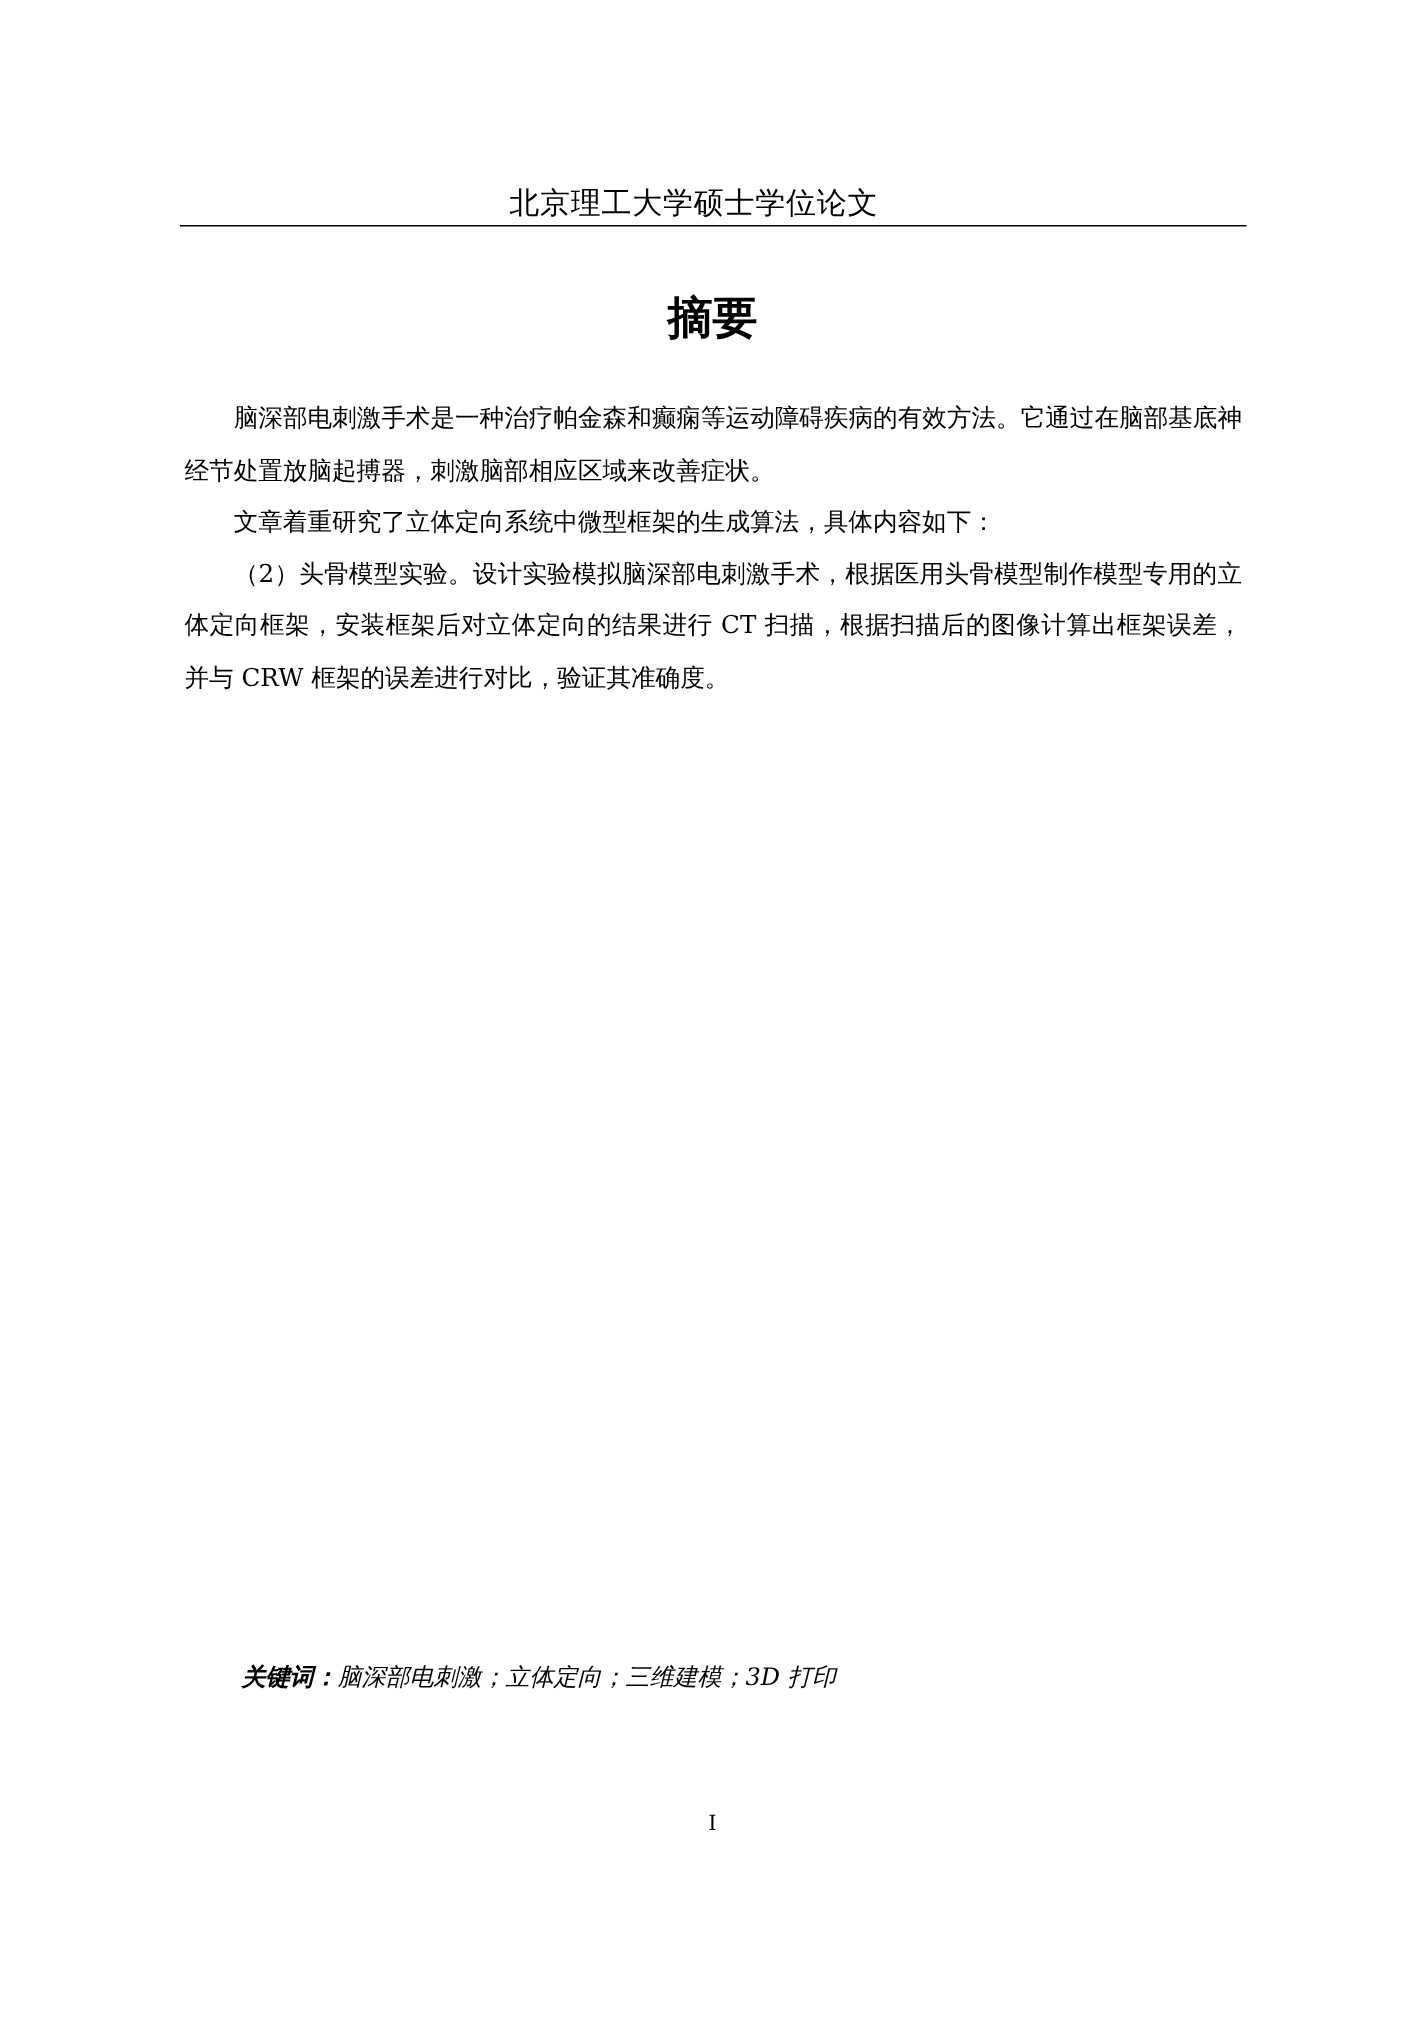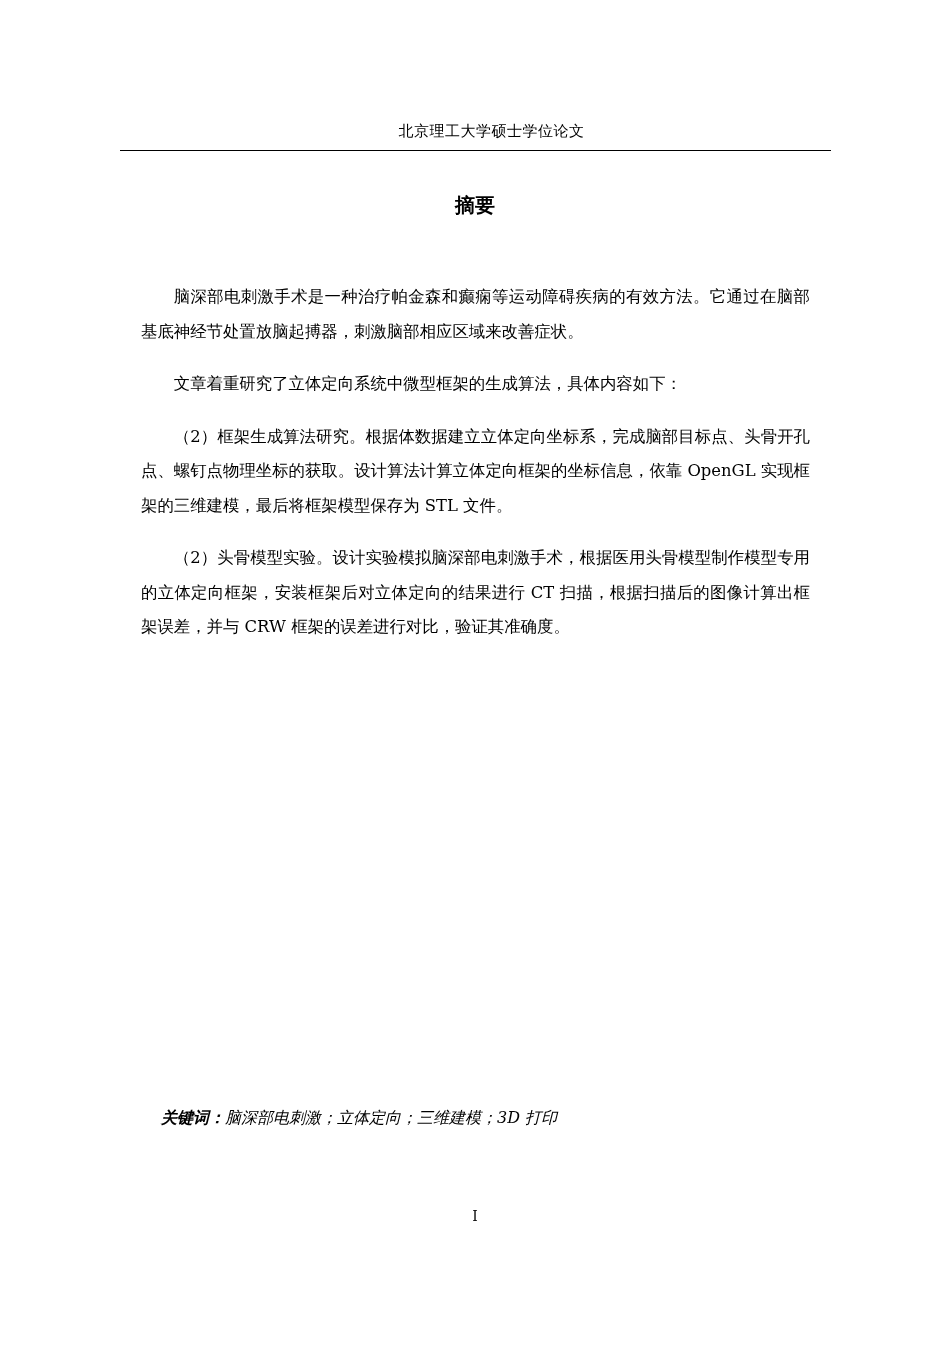--- a/index.html
+++ b/index.html
@@ -1,41 +1,40 @@
 <!DOCTYPE html>
 <html><head>
 <meta charset="utf-8">
 <style>
   html, body { margin: 0; padding: 0; background: #ffffff; }
   body { width: 950px; height: 1345px; position: relative; overflow: hidden;
          font-family: "DejaVu Serif", "Liberation Serif", serif; color: #000; }
-  .header { position: absolute; left: 136px; top: 122px; width: 711px; text-align: center;
-            font-size: 15px; letter-spacing: 0.5px; }
+  .header { position: absolute; left: 107px; top: 122px; width: 711px; text-align: center;
+            font-size: 20px; letter-spacing: 0.5px; }
   .header-rule { position: absolute; left: 120px; top: 150px; width: 711px; height: 0;
                  border-top: 1.5px solid #000; }
   .title { position: absolute; left: 0; top: 192px; width: 950px; text-align: center;
-           font-family: "DejaVu Sans", "Liberation Sans", sans-serif; font-weight: bold; font-size: 20px; }
+           font-family: "DejaVu Sans", "Liberation Sans", sans-serif; font-weight: bold; font-size: 30px; }
   .body { position: absolute; left: 123px; top: 262px; width: 705px; font-size: 16.4px; line-height: 34.5px; }
-  .body p { margin: 18px; text-indent: 2em; text-align: justify; text-align-last: left; }
+  .body p { margin: 0; text-indent: 2em; text-align: justify; text-align-last: left; }
   .keywords { position: absolute; left: 161px; top: 1108px; font-size: 16px; font-style: italic; }
   .kw-label { font-family: "DejaVu Sans", "Liberation Sans", sans-serif; font-weight: bold; }
   .page-num { position: absolute; left: 0; top: 1208px; width: 950px; text-align: center; font-size: 14px; }
 </style>
 </head>
 <body>
 
 <div class="header">北京理工大学硕士学位论文</div>
 <div class="header-rule"></div>
 
 <div class="title">摘要</div>
 
 <div class="body">
   <p>脑深部电刺激手术是一种治疗帕金森和癫痫等运动障碍疾病的有效方法。它通过在脑部基底神经节处置放脑起搏器，刺激脑部相应区域来改善症状。</p>
   <p>文章着重研究了立体定向系统中微型框架的生成算法，具体内容如下：</p>
-  <p>（2）框架生成算法研究。根据体数据建立立体定向坐标系，完成脑部目标点、头骨开孔点、螺钉点物理坐标的获取。设计算法计算立体定向框架的坐标信息，依靠 OpenGL 实现框架的三维建模，最后将框架模型保存为 STL 文件。</p>
   <p>（2）头骨模型实验。设计实验模拟脑深部电刺激手术，根据医用头骨模型制作模型专用的立体定向框架，安装框架后对立体定向的结果进行 CT 扫描，根据扫描后的图像计算出框架误差，并与 CRW 框架的误差进行对比，验证其准确度。</p>
 </div>
 
 <div class="keywords">
   <span class="kw-label">关键词：</span><span>脑深部电刺激；立体定向；三维建模；3D 打印</span>
 </div>
 
 <div class="page-num">I</div>
 
 </body></html>

